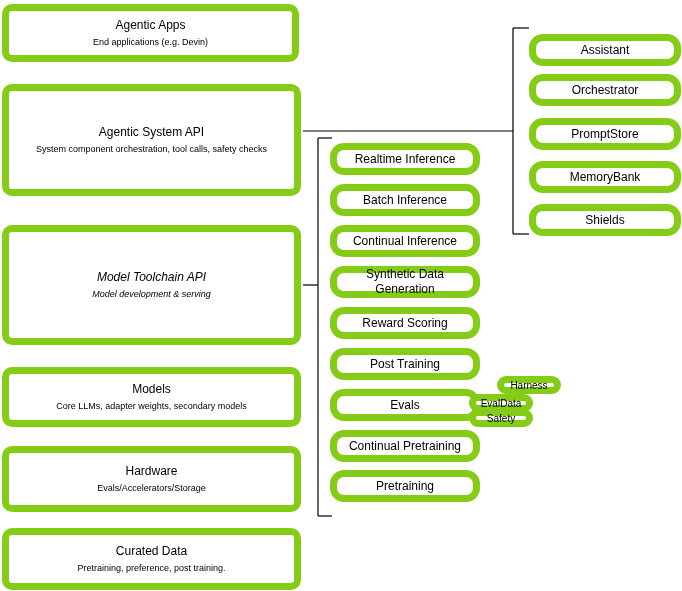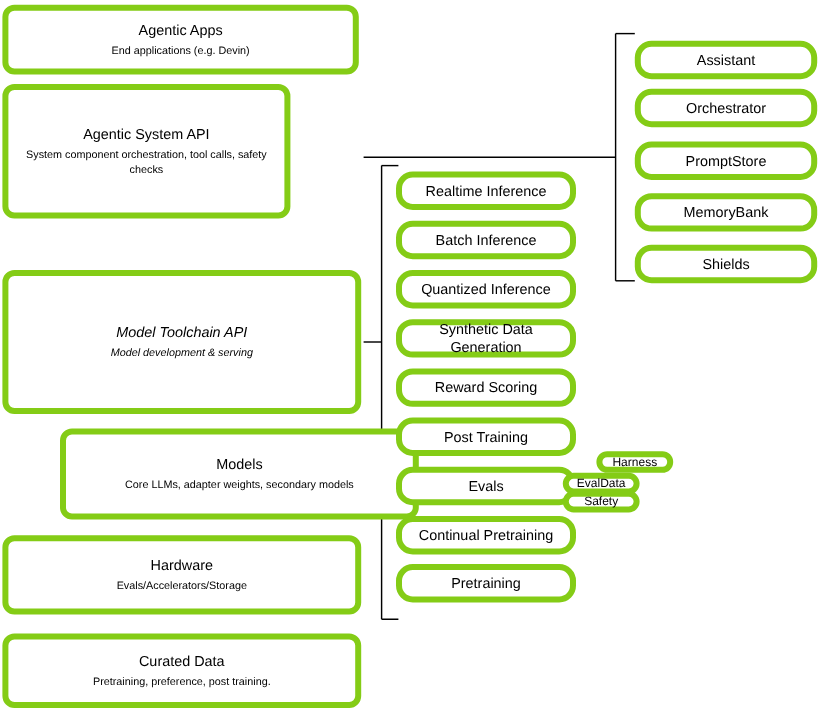--- a/index.html
+++ b/index.html
@@ -14,21 +14,21 @@
   #canvas {
     position: relative;
     width: 682px;
     height: 591px;
     overflow: hidden;
     background: #ffffff;
   }
   .node {
     position: absolute;
     box-sizing: border-box;
-    border: 5px solid #84cc16;
+    border: 7px solid #84cc16;
     background: #ffffff;
     display: flex;
     flex-direction: column;
     align-items: center;
     justify-content: center;
     text-align: center;
   }
   .node .title {
     font-size: 12px;
     line-height: 15px;
@@ -80,31 +80,31 @@
     <path d="M 318 138 L 318 516" fill="none" stroke="#000000" stroke-width="1.2"></path>
     <path d="M 318 138 L 332 138" fill="none" stroke="#000000" stroke-width="1.2"></path>
     <path d="M 318 516 L 332 516" fill="none" stroke="#000000" stroke-width="1.2"></path>
   </svg>
 
   <div class="node layer" style="left:2px; top:4px; width:297px; height:58px;">
     <div class="title">Agentic Apps</div>
     <div class="subtitle">End applications (e.g. Devin)</div>
   </div>
 
-  <div class="node layer" style="left:2px; top:70px; width:240px; height:112px;align-items:center;">
+  <div class="node layer" style="left:2px; top:84px; width:299px; height:112px;align-items:center;">
     <div class="title">Agentic System API</div>
     <div class="subtitle">System component orchestration, tool calls, safety checks</div>
   </div>
 
   <div class="node layer" style="left:2px; top:225px; width:299px; height:120px;font-style:italic;">
     <div class="title">Model Toolchain API</div>
     <div class="subtitle">Model development &amp; serving</div>
   </div>
 
-  <div class="node layer" style="left:2px; top:357px; width:299px; height:76px;margin-left:48px;">
+  <div class="node layer" style="left:2px; top:367px; width:299px; height:60px;">
     <div class="title">Models</div>
     <div class="subtitle">Core LLMs, adapter weights, secondary models</div>
   </div>
 
   <div class="node layer" style="left:2px; top:446px; width:299px; height:66px;">
     <div class="title">Hardware</div>
     <div class="subtitle">Evals/Accelerators/Storage</div>
   </div>
 
   <div class="node layer" style="left:2px; top:528px; width:299px; height:62px;">
@@ -128,21 +128,21 @@
     <div class="title">Shields</div>
   </div>
 
   <div class="node pill" style="left:330px; top:143px; width:150px; height:32px;">
     <div class="title">Realtime Inference</div>
   </div>
   <div class="node pill" style="left:330px; top:184px; width:150px; height:32px;">
     <div class="title">Batch Inference</div>
   </div>
   <div class="node pill" style="left:330px; top:225px; width:150px; height:32px;">
-    <div class="title">Quantized Inference</div>
+    <div class="title">Continual Inference</div>
   </div>
   <div class="node pill" style="left:330px; top:266px; width:150px; height:32px;">
     <div class="title">Synthetic Data Generation</div>
   </div>
   <div class="node pill" style="left:330px; top:307px; width:150px; height:32px;">
     <div class="title">Reward Scoring</div>
   </div>
   <div class="node pill" style="left:330px; top:348px; width:150px; height:32px;">
     <div class="title">Post Training</div>
   </div>

